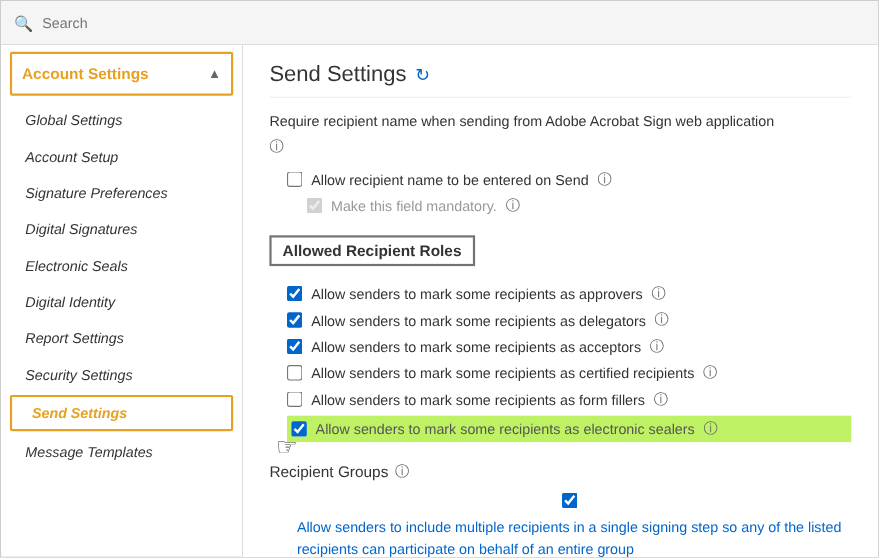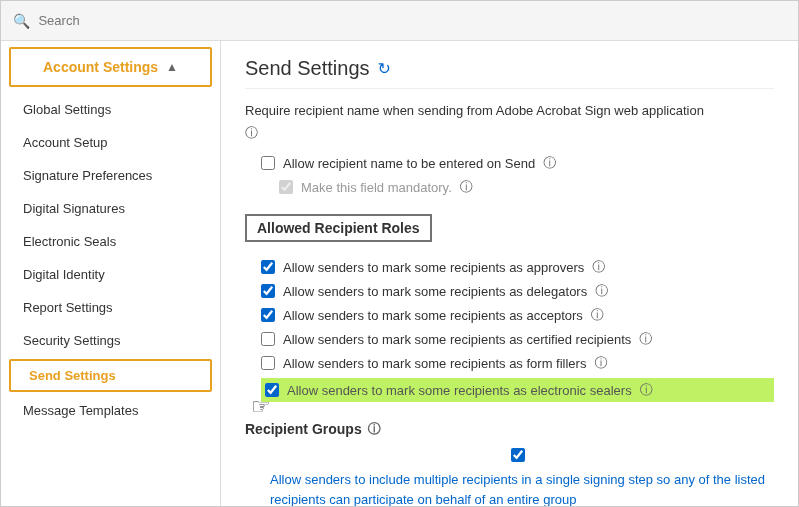--- a/index.html
+++ b/index.html
@@ -56,41 +56,42 @@
       min-width: 220px;
       border-right: 1px solid #ddd;
       background: #fff;
       overflow-y: auto;
       position: relative;
     }
     .sidebar-section-header {
       display: flex;
       align-items: center;
       justify-content: space-between;
-      padding: 10px 32px;
+      padding: 10px 9px;
       border: 2px solid #e8a020;
       margin: 6px 8px;
       cursor: pointer;
       border-radius: 2px;
     }
     .sidebar-section-header .label {
       color: #e8a020;
       font-weight: bold;
       font-size: 14px;
     }
     .sidebar-section-header .chevron {
       color: #666;
       font-size: 12px;
     }
     .sidebar-item {
       padding: 9px 14px 9px 22px;
       color: #333;
       font-size: 13px;
       cursor: pointer;
       white-space: nowrap;
+      font-style: italic;
     }
     .sidebar-item.active {
       border: 2px solid #e8a020;
       margin: 2px 8px;
       padding: 7px 10px 7px 18px;
       border-radius: 2px;
       color: #e8a020;
       font-weight: bold;
     }
     
@@ -155,21 +156,21 @@
       border: 2px solid #737373;
       display: inline-block;
       padding: 4px 10px;
       margin: 12px 0 10px 0;
       font-size: 14px;
       font-weight: bold;
       color: #333;
     }
     .subsection-title {
       font-size: 14px;
-      font-weight: bold;
+      font-weight: normal;
       color: #333;
       margin: 15px 0 8px 0;
       display: flex;
       align-items: center;
       gap: 6px;
     }
     .highlighted-row {
       background: #bef264;
       border: none;
       display: flex;

